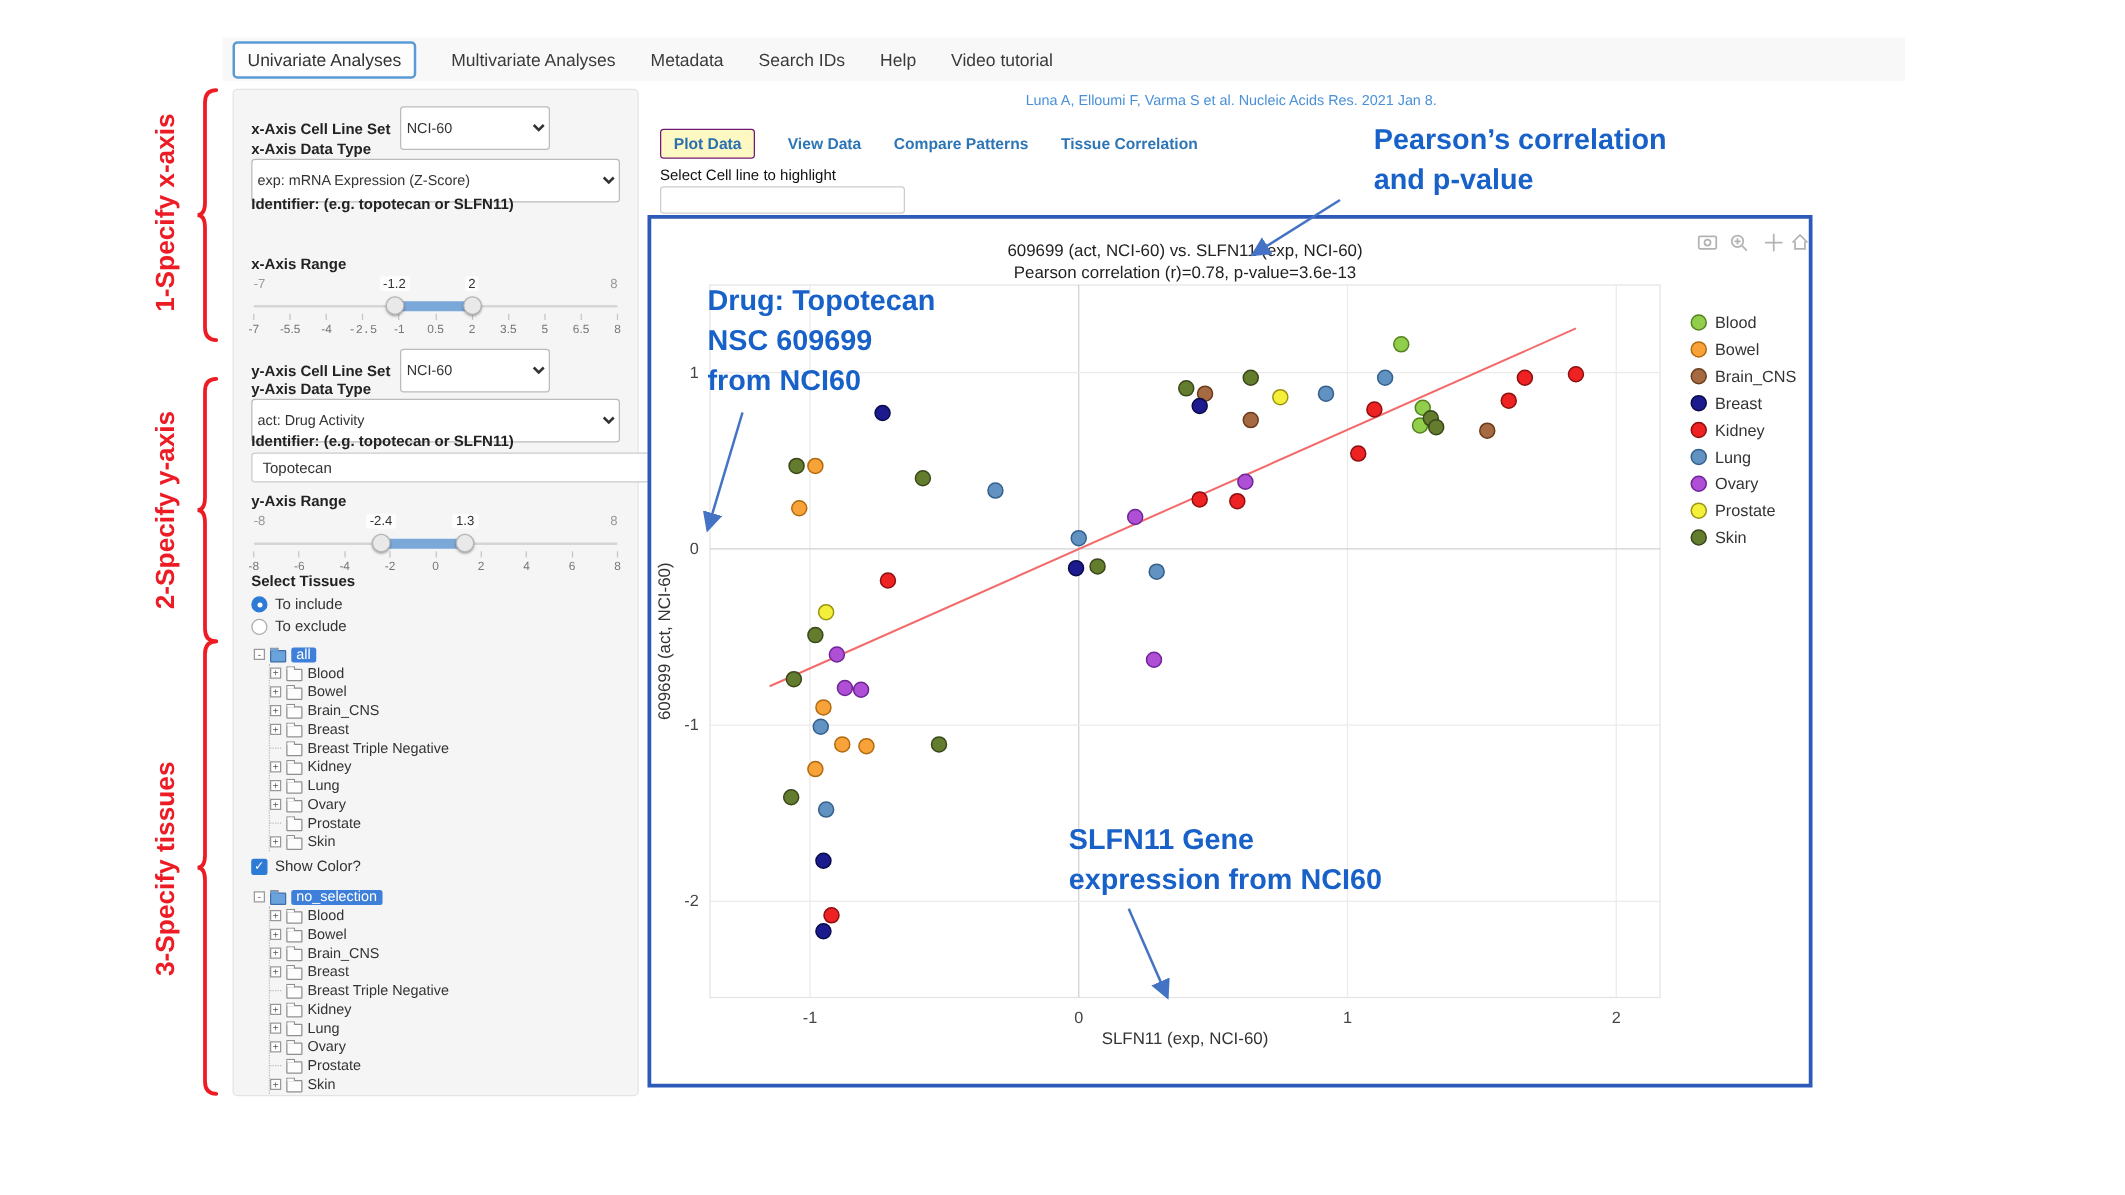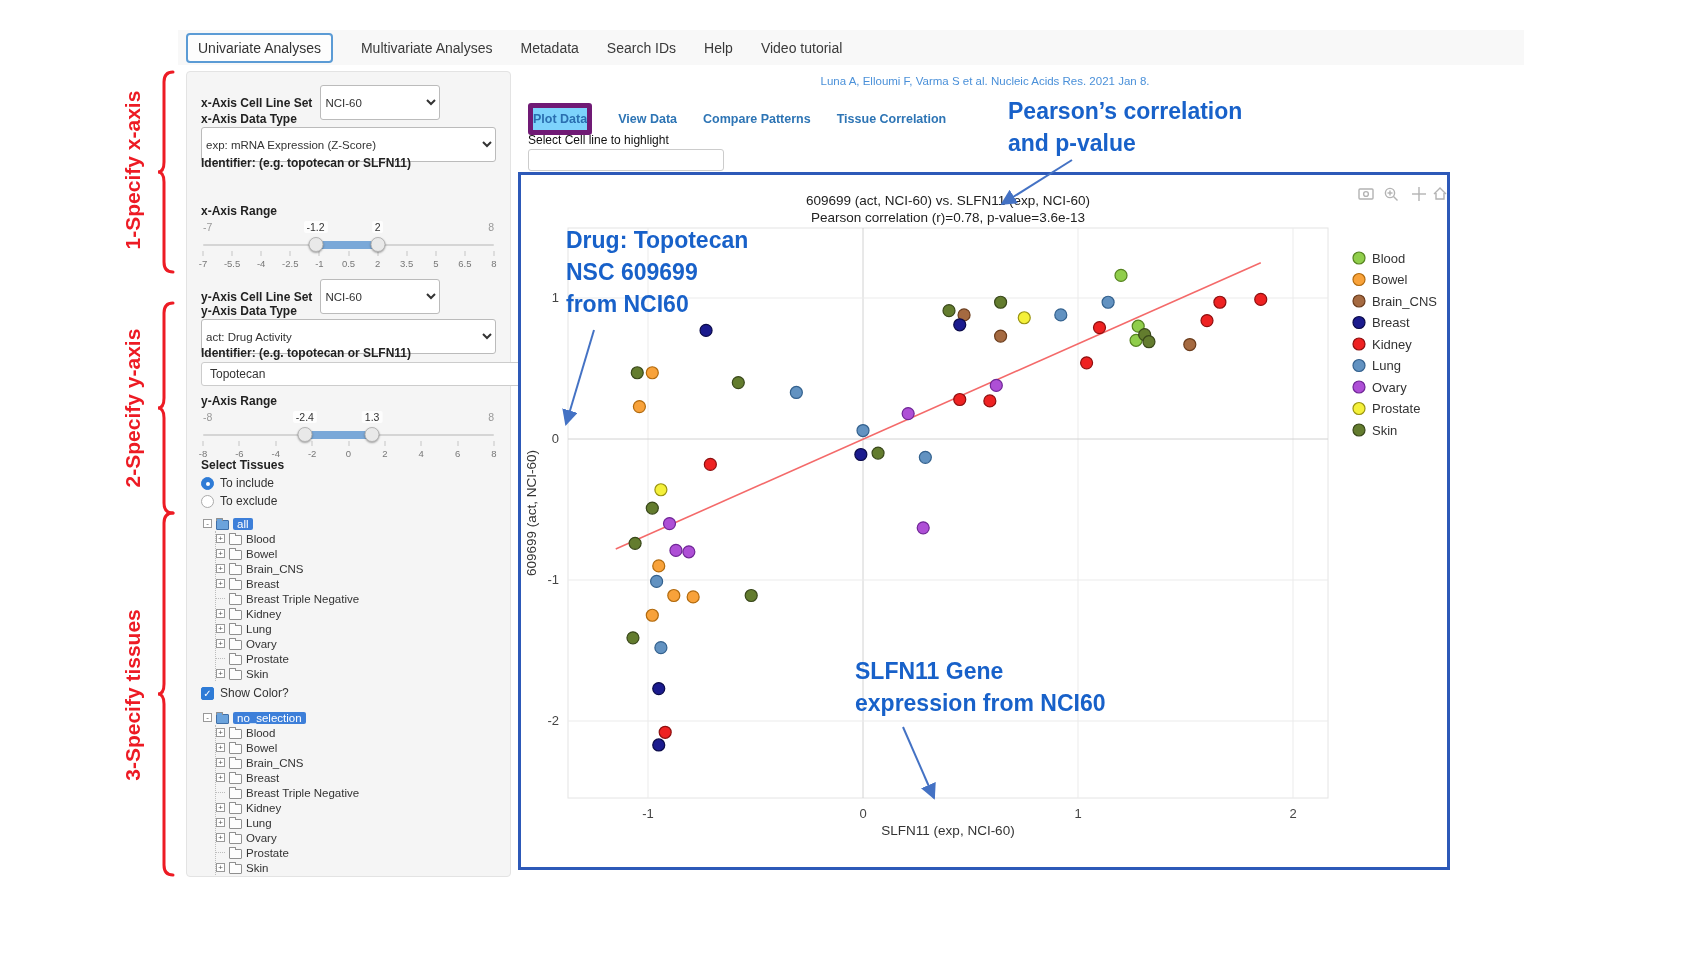--- a/index.html
+++ b/index.html
@@ -45,21 +45,21 @@
   .folder{width:13px;height:10px;background:#fdfdfd;border:1px solid #8f8f8f;border-radius:1px;position:relative;flex:none;margin-top:2px}
   .folder::before{content:"";position:absolute;left:-1px;top:-3px;width:5px;height:2px;background:inherit;border:1px solid #8f8f8f;border-bottom:none;border-radius:1px 1px 0 0}
   .folder.blue{background:#6ba3dc;border-color:#3f6fa8}
   .root-label{background:#3d7fd9;color:#fff;padding:0 4px;border-radius:2px}
 
   
   .citation{position:absolute;left:520px;top:74px;width:930px;text-align:center;font-size:11.5px;color:#222;line-height:15px}
   .citation .link{color:#4a90d9;cursor:pointer}
   .main-tabs{position:absolute;left:528px;top:103px;display:flex;align-items:center;gap:26px;font-size:12.5px;color:#2e75b5;font-weight:bold}
   .main-tab{cursor:pointer}
-  .main-tab.active{border:5px solid #701a75;border-radius:3px;padding:4px 0;background:#7dd3fc;color:#2a6fb0}
+  .main-tab.active{border:1px solid #701a75;border-radius:3px;padding:4px 10px;background:#fef9c3;color:#2a6fb0}
   .hl-label{position:absolute;left:528px;top:133px;font-size:12px;font-weight:normal;color:#111}
   .hl-input{position:absolute;left:528px;top:149px;width:196px;height:22px;border:1px solid #ccc;border-radius:3px;background:#fff}
 
   .plot-panel{position:absolute;left:518px;top:172px;width:932px;height:698px;border:3px solid #2d59b8;background:#fff}
 
   
   .blue-ann{position:absolute;color:#1861c9;font-weight:bold;font-size:23px;line-height:32px;z-index:60;white-space:nowrap}
   .red-label{position:absolute;color:#ed1b24;font-weight:bold;font-size:21px;white-space:nowrap;transform:translate(-50%,-50%) rotate(-90deg);z-index:55}
   .overlay{position:absolute;left:0;top:0;width:1700px;height:956px;pointer-events:none;z-index:50}
 </style>
@@ -99,21 +99,21 @@
       <div class="sl-minmax" style="right: 0px;">8</div>
       <div class="sl-lab" style="left: 38.6667%;">-1.2</div>
       <div class="sl-lab" style="left: 60%;">2</div>
       <div class="sl-tickmark" style="left: 0%;"></div>
       <div class="sl-tick" style="left: 0%;">-7</div>
       <div class="sl-tickmark" style="left: 10%;"></div>
       <div class="sl-tick" style="left: 10%;">-5.5</div>
       <div class="sl-tickmark" style="left: 20%;"></div>
       <div class="sl-tick" style="left: 20%;">-4</div>
       <div class="sl-tickmark" style="left: 30%;"></div>
-      <div class="sl-tick" style="left: 30%;">-2.5</div>
+      <div class="sl-tick" style="left: 30%; font-family: Liberation Mono, monospace;">-2.5</div>
       <div class="sl-tickmark" style="left: 40%;"></div>
       <div class="sl-tick" style="left: 40%;">-1</div>
       <div class="sl-tickmark" style="left: 50%;"></div>
       <div class="sl-tick" style="left: 50%;">0.5</div>
       <div class="sl-tickmark" style="left: 60%;"></div>
       <div class="sl-tick" style="left: 60%;">2</div>
       <div class="sl-tickmark" style="left: 70%;"></div>
       <div class="sl-tick" style="left: 70%;">3.5</div>
       <div class="sl-tickmark" style="left: 80%;"></div>
       <div class="sl-tick" style="left: 80%;">5</div>
@@ -448,21 +448,21 @@
           <line x1="891" y1="19" x2="905" y2="19"></line>
           <line x1="898" y1="12" x2="898" y2="26"></line>
         </g>
         <g>
           <path d="M913,19 L919,13 L925,19 M915,18 L915,24 L923,24 L923,18"></path>
         </g>
       </g>
     </svg>
 </div>
 
-<div class="blue-ann" style="left:1008px;top:95px">
+<div class="blue-ann" style="left:1099px;top:95px">
   <div>Pearson’s correlation</div>
   <div>and p-value</div>
 </div>
 <div class="blue-ann" style="left:566px;top:224px">
   <div>Drug: Topotecan</div>
   <div>NSC 609699</div>
   <div>from NCI60</div>
 </div>
 <div class="blue-ann" style="left:855px;top:655px">
   <div>SLFN11 Gene</div>

